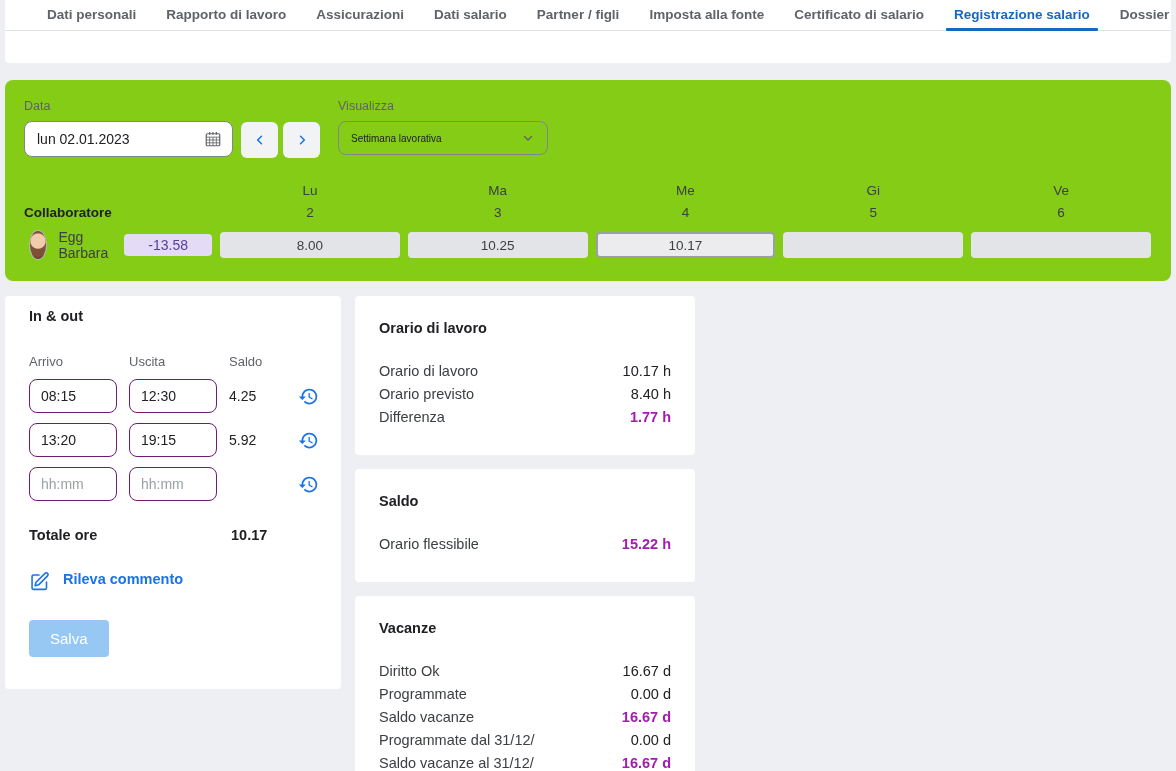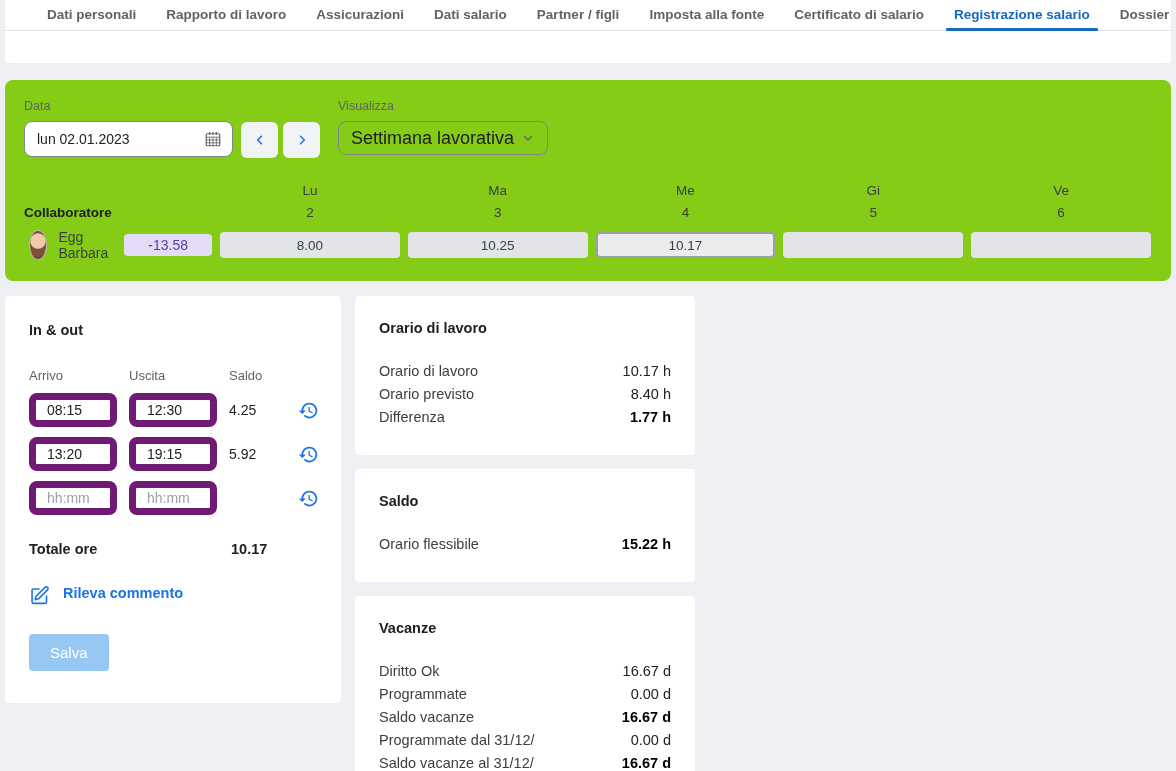--- a/index.html
+++ b/index.html
@@ -18,55 +18,55 @@
   .tab.active::after { content:""; position:absolute; left:-6px; right:-6px; bottom:-1px; height:3px; background:#1669c1; border-radius:1px; }
   
   .main-card { margin:17px 5px 0; background:#84cc16; border-radius:8px; padding:19px 20px 22px 19px; height:201px; }
   .filters { display:flex; align-items:flex-start; }
   .field-label { font-size:12.5px; color:#5f6368; margin-bottom:8px; }
   .input-box { display:flex; align-items:center; width:209px; height:36px; border:1px solid #80868b; border-radius:8px; padding:0 10px 0 12px; background:#fff; }
   .input-box input { border:none; outline:none; flex:1; font-size:14px; color:#202124; font-family:inherit; min-width:0; }
   .nav-btn { width:37px; height:36px; background:#f1f3f5; border:none; border-radius:6px; display:flex; align-items:center; justify-content:center; cursor:pointer; }
   .nav-left { margin-left:8px; } .nav-right { margin-left:5px; }
   .view-group { margin-left:18px; }
-  .select { display:flex; align-items:center; justify-content:space-between; width:210px; height:20px; border:1px solid #80868b; border-radius:8px; padding:16px 12px; font-size:18px; color:#202124; cursor:pointer; }
+  .select { display:flex; align-items:center; justify-content:space-between; width:210px; height:20px; border:1px solid #80868b; border-radius:8px; padding:16px 12px; font-size:10px; color:#202124; cursor:pointer; }
   
   .week { margin-top:22px; }
   .wrow { display:grid; grid-template-columns:188px repeat(5, 1fr); column-gap:8px; align-items:center; }
   .day-abbr, .day-num { text-align:center; font-size:13.5px; color:#3c4043; line-height:22px; }
   .collab-label { font-size:13.5px; font-weight:bold; color:#202124; line-height:22px; }
   .emp-row { margin-top:4px; }
   .employee { display:flex; align-items:center; height:34px; }
   .avatar { width:30px; height:30px; border-radius:50%; margin-left:5px; border:1px solid #b6bac0;
     background: radial-gradient(circle at 50% 36%, #f2cbab 0 36%, #7e5136 42% 72%, #5d3b28 100%); }
   .emp-name { font-size:14px; color:#3c4043; margin-left:12px; }
   .badge { margin-left:16px; background:#e4dcf7; color:#52429c; font-size:14px; padding:3px 24px; border-radius:4px; }
   .cell { height:26px; border-radius:4px; background:#e3e4e7; display:flex; align-items:center; justify-content:center; font-size:13.5px; color:#3c4043; cursor:pointer; }
   .cell.selected { background:#ececee; border:2px solid #9aa0a6; }
   
   .bottom { display:flex; gap:14px; margin:15px 5px 0; align-items:flex-start; }
-  .io-card { width:336px; background:#fff; border-radius:4px; padding:26px 20px 32px 24px; min-height:376px; }
+  .io-card { width:336px; background:#fff; border-radius:4px; padding:12px 20px 32px 24px; min-height:376px; }
   .card-title { font-size:14.5px; font-weight:bold; color:#202124; }
   .io-head { display:flex; margin-top:30px; font-size:13px; color:#5f6368; }
   .io-head span:nth-child(1){ width:100px; } .io-head span:nth-child(2){ width:100px; }
   .io-row { display:flex; align-items:center; margin-top:10px; }
-  input.time { width:88px; height:34px; border:7px solid #701a75; border-radius:8px; padding:0 6px 0 11px; font-size:14px; color:#202124; font-family:inherit; margin-right:12px; outline:none; }
+  input.time { width:88px; height:34px; border:1px solid #701a75; border-radius:8px; padding:0 6px 0 11px; font-size:14px; color:#202124; font-family:inherit; margin-right:12px; outline:none; }
   input.time::placeholder { color:#9aa0a6; }
   .saldo-val { width:52px; font-size:14px; color:#202124; }
   .hist-btn { margin-left:auto; margin-right:2px; background:none; border:none; cursor:pointer; display:flex; align-items:center; }
   .total-row { display:flex; margin-top:26px; font-size:14.5px; font-weight:bold; color:#202124; }
   .total-row .tl { width:202px; }
   .comment { display:flex; align-items:flex-start; gap:13px; margin-top:28px; color:#1a73e8; font-size:14.5px; font-weight:600; cursor:pointer; background:none; border:none; font-family:inherit; }
   .save-btn { margin-top:28px; background:#97c7f3; color:#fff; border:none; border-radius:4px; padding:10px 21px; font-size:15px; font-family:inherit; cursor:default; }
   .right-col { display:flex; flex-direction:column; gap:14px; width:340px; }
   .info-card { background:#fff; border-radius:4px; padding:24px 24px 26px; }
   .info-title { font-size:14.5px; font-weight:bold; color:#202124; margin-bottom:24px; }
   .info-row { display:flex; justify-content:space-between; font-size:14.5px; line-height:23px; color:#3c4043; }
   .info-row .value { color:#202124; }
-  .info-row .value.green { color:#000000; font-weight:bold; }
+  .info-row .value.green { color:#a21caf; font-weight:bold; }
 </style>
 </head>
 <body>
 
 <div class="top-card">
   <div class="tabs">
     <div class="tab">Dati personali</div>
     <div class="tab">Rapporto di lavoro</div>
     <div class="tab">Assicurazioni</div>
     <div class="tab">Dati salario</div>

